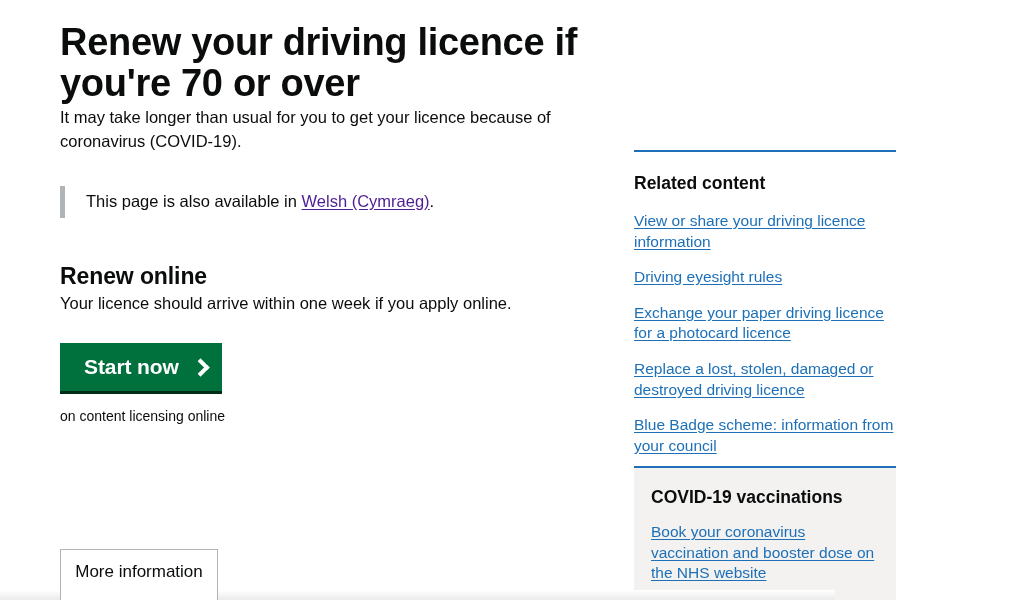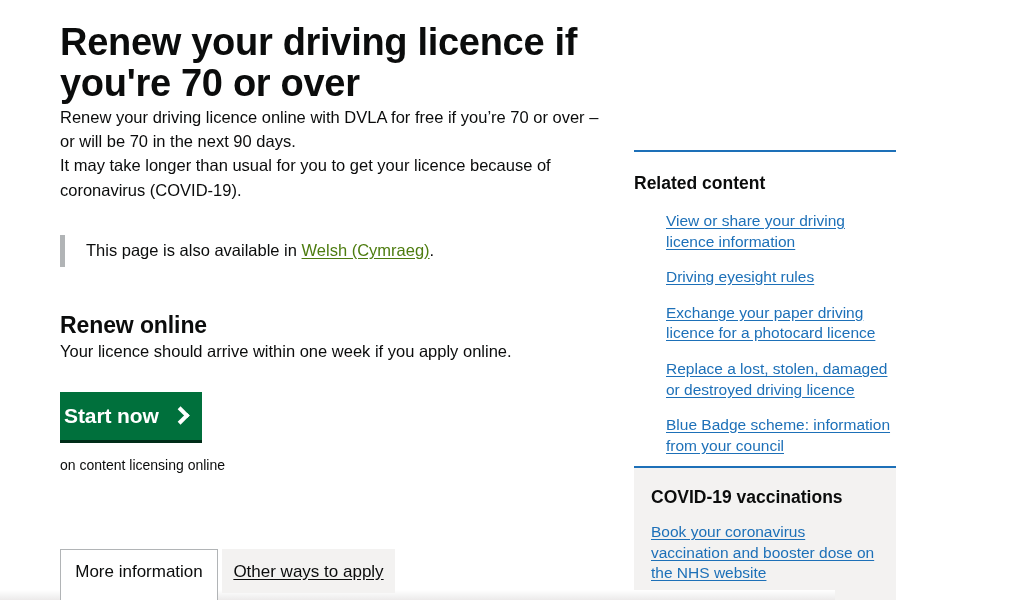--- a/index.html
+++ b/index.html
@@ -62,21 +62,21 @@
     padding: 4px 0 4px 21px;
   }
   .translation p {
     margin: 0;
     font-size: 16.5px;
     line-height: 1.45;
     color: #0b0c0c;
   }
 
   a.link {
-    color: #4d7c0f;
+    color: #4c1d95;
     text-decoration: underline;
     text-underline-offset: 1.5px;
   }
 
   h2.section-title {
     font-size: 23px;
     line-height: 1.2;
     font-weight: 700;
     margin: 45px 0 0 0;
     letter-spacing: -0.1px;
@@ -88,21 +88,21 @@
   .start-now {
     display: inline-flex;
     align-items: center;
     gap: 13px;
     margin-top: 28px;
     background: #00703c;
     color: #ffffff;
     font-size: 21px;
     font-weight: 700;
     line-height: 1;
-    padding: 13px 15px 14px 4px;
+    padding: 13px 15px 14px 24px;
     border: 0;
     border-bottom: 3px solid #002d18;
     text-decoration: none;
     cursor: pointer;
     letter-spacing: -0.1px;
   }
   .start-now .chev {
     display: inline-block;
     width: 13px; height: 13px;
     border-top: 4px solid #ffffff;
@@ -183,21 +183,21 @@
     font-weight: 700;
     line-height: 1.2;
     margin: 21px 0 0 0;
     color: #0b0c0c;
   }
   ul.related-list {
     list-style: none;
     margin: 17px 0 0 0;
     padding: 0;
   }
-  ul.related-list li { margin-bottom: 15px; margin-left: 32px; }
+  ul.related-list li { margin-bottom: 15px; }
   ul.related-list li:last-child { margin-bottom: 0; }
   ul.related-list a {
     font-size: 15.5px;
     line-height: 1.33;
     color: #1d70b8;
     text-decoration: underline;
     text-underline-offset: 1.5px;
     display: inline;
   }
 
@@ -230,21 +230,20 @@
 </style>
 </head>
 <body>
 
 <div class="page">
 
   <div class="main-col">
 
     <h1 class="page-title">Renew your driving licence if you're 70 or over</h1>
 
-    <p class="body p1">Renew your driving licence online with DVLA for free if you’re 70 or over – or will be 70 in the next 90 days.</p>
 
     <p class="body p2">It may take longer than usual for you to get your licence because of coronavirus (COVID-19).</p>
 
     <div class="translation">
       <p><span>This page is also available in </span><a class="link" href="#">Welsh (Cymraeg)</a><span>.</span></p>
     </div>
 
     <h2 class="section-title">Renew online</h2>
 
     <p class="body p3">Your licence should arrive within one week if you apply online.</p>
@@ -253,21 +252,20 @@
       <span>Start now</span>
       <span class="chev"></span>
     </a>
 
     <p class="start-caption">on content licensing online</p>
   </div>
 
   <div class="tabs">
     <div class="tabs-rule"></div>
     <div class="tab tab-active">More information</div>
-    <div class="tab tab-inactive">Other ways to apply</div>
   </div>
 
   <div class="sidebar">
     <div class="rule-blue"></div>
     <h2 class="related-title">Related content</h2>
     <ul class="related-list">
       <li><a href="#">View or share your driving licence information</a></li>
       <li><a href="#">Driving eyesight rules</a></li>
       <li><a href="#">Exchange your paper driving licence for a photocard licence</a></li>
       <li><a href="#">Replace a lost, stolen, damaged or destroyed driving licence</a></li>

